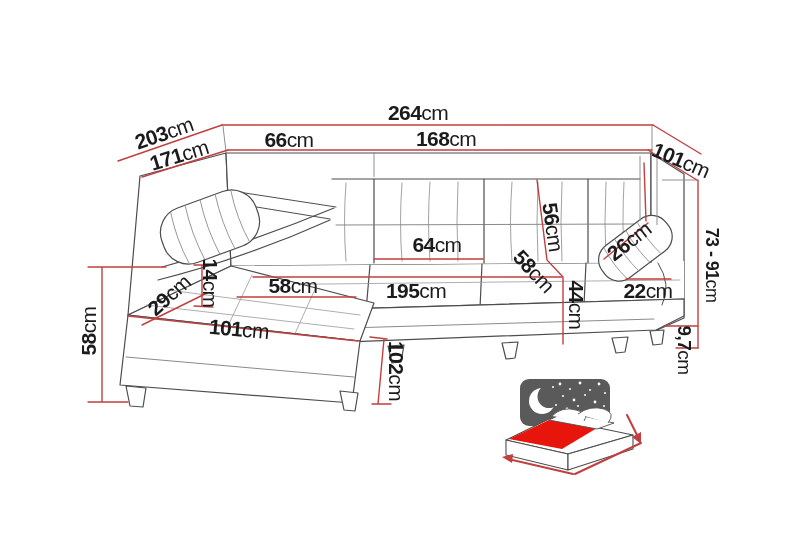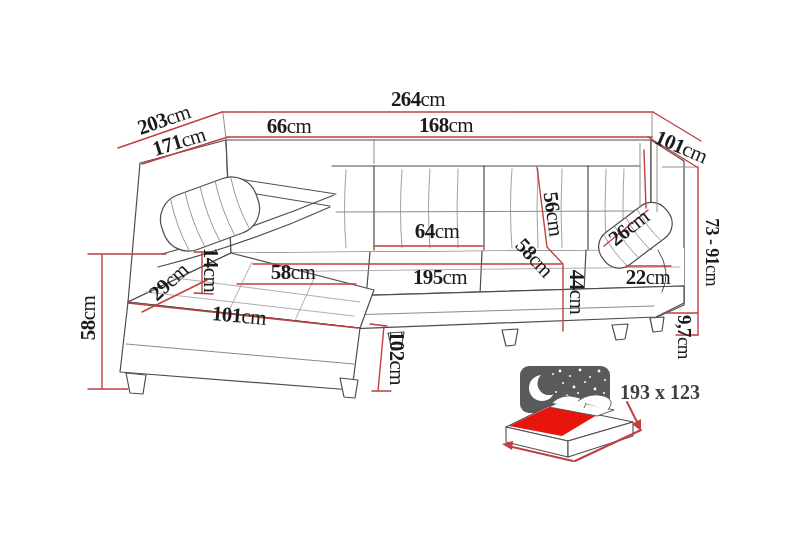--- a/index.html
+++ b/index.html
@@ -1,17 +1,17 @@
 <!DOCTYPE html>
 <html><head>
 <meta charset="utf-8">
 <style>
   html,body{margin:0;padding:0;background:#ffffff;}
   #stage{position:relative;width:800px;height:496px;background:#ffffff;overflow:hidden;
-         font-family:Liberation Serif, serif;}
+         font-family:Liberation Sans, sans-serif;margin-top:13px;}
   #art{position:absolute;left:0;top:0;}
   .dim{position:absolute;white-space:nowrap;color:#1b1b1b;font-size:21px;
        letter-spacing:-0.6px;line-height:1;transform-origin:center center;}
   .dim b{font-weight:700;}
   .dim span{font-weight:400;}
   .bedsize{position:absolute;white-space:nowrap;color:#3f3f3f;font-size:20px;
        font-weight:700;letter-spacing:0;line-height:1;transform:translate(-50%,-50%);}
 </style>
 </head>
 <body>
@@ -236,36 +236,35 @@
 
   <div class="dim" style="left:534px;top:258px;transform:translate(-50%,-50%) rotate(47deg);">
     <b>58</b><span>cm</span></div>
 
   <div class="dim" style="left:576px;top:292px;transform:translate(-50%,-50%) rotate(90deg);">
     <b>44</b><span>cm</span></div>
 
   <div class="dim" style="left:648px;top:277px;transform:translate(-50%,-50%);">
     <b>22</b><span>cm</span></div>
 
-  <div class="dim" style="left:440px;top:277px;transform:translate(-50%,-50%);">
+  <div class="dim" style="left:416px;top:277px;transform:translate(-50%,-50%);">
     <b>195</b><span>cm</span></div>
 
   <div class="dim" style="left:293px;top:272px;transform:translate(-50%,-50%);">
     <b>58</b><span>cm</span></div>
 
   <div class="dim" style="left:210px;top:270px;transform:translate(-50%,-50%) rotate(90deg);">
     <b>14</b><span>cm</span></div>
 
   <div class="dim" style="left:169px;top:282px;transform:translate(-50%,-50%) rotate(-42deg);">
     <b>29</b><span>cm</span></div>
 
   <div class="dim" style="left:239px;top:316px;transform:translate(-50%,-50%) rotate(5deg);">
     <b>101</b><span>cm</span></div>
 
   <div class="dim" style="left:88px;top:318px;transform:translate(-50%,-50%) rotate(-90deg);">
     <b>58</b><span>cm</span></div>
 
   <div class="dim" style="left:396px;top:358px;transform:translate(-50%,-50%) rotate(90deg);">
     <b>102</b><span>cm</span></div>
 
-  <div class="bedsize" style="left:660px;top:392px;">193 x 123</div>
 
 </div>
 
 </body></html>

